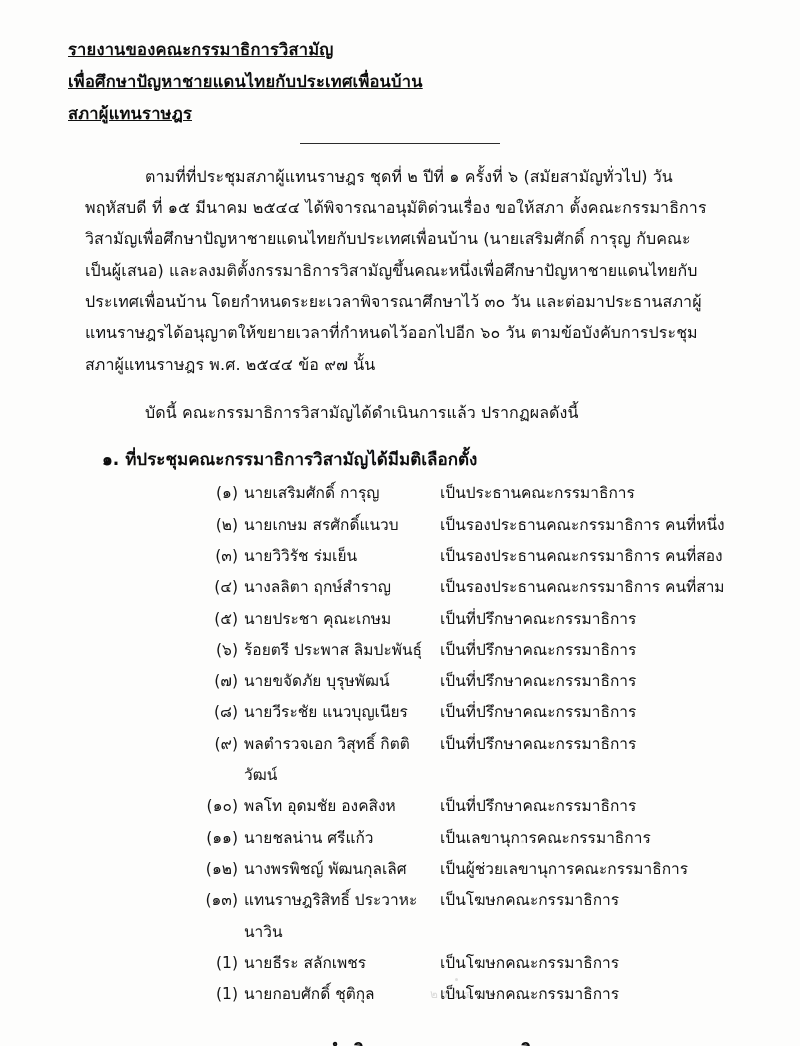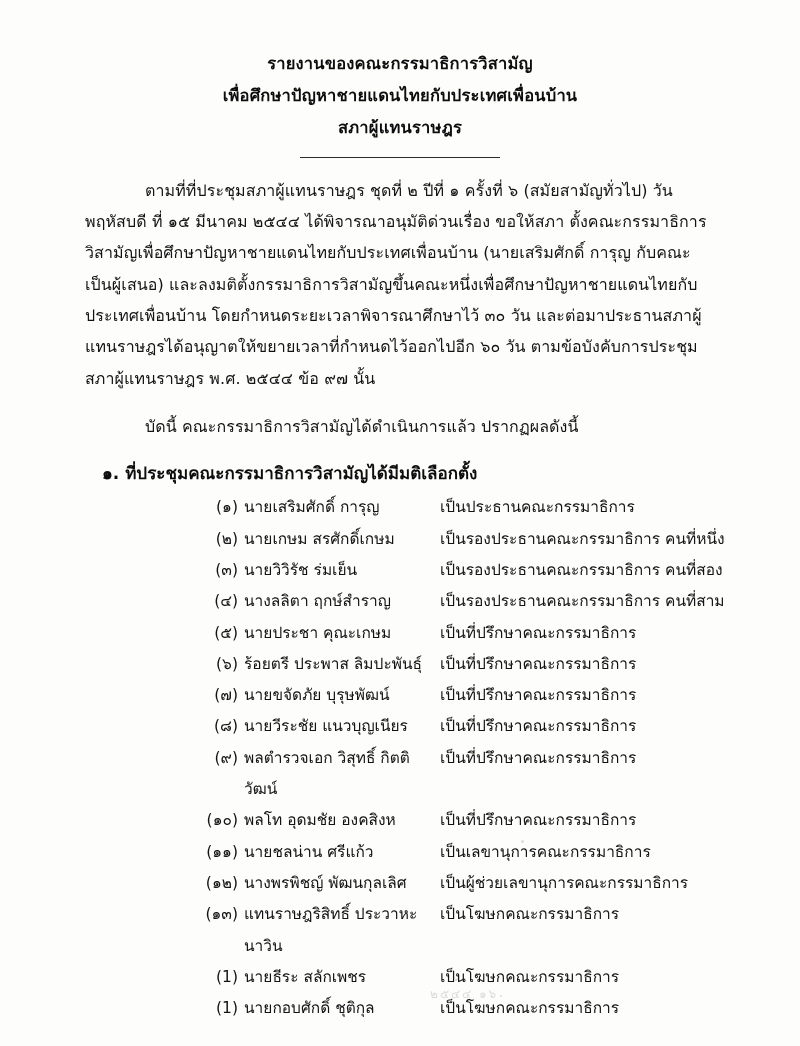--- a/index.html
+++ b/index.html
@@ -22,22 +22,22 @@
     height: 1046px;
     background: #fdfdfc;
   }
   .content {
     position: absolute;
     left: 68px;
     top: 30px;
     width: 664px;
   }
   .title-block {
-    text-align: center;
-    margin-top: 18px;
+    margin-top: 4px;
+    text-decoration: underline;
   }
   .title-line {
     font-size: 16.5px;
     font-weight: bold;
     line-height: 1.95;
     letter-spacing: 0.2px;
     color: #0d0d0d;
   }
   .rule {
     width: 200px;
@@ -131,21 +131,21 @@
     <div class="section-head">๑. ที่ประชุมคณะกรรมาธิการวิสามัญได้มีมติเลือกตั้ง</div>
 
     <ul class="list">
       <li>
         <span class="li-num">(๑)</span>
         <span class="li-name">นายเสริมศักดิ์  การุญ</span>
         <span class="li-role">เป็นประธานคณะกรรมาธิการ</span>
       </li>
       <li>
         <span class="li-num">(๒)</span>
-        <span class="li-name">นายเกษม  สรศักดิ์เกษม</span>
+        <span class="li-name">นายเกษม  สรศักดิ์แนวบ</span>
         <span class="li-role">เป็นรองประธานคณะกรรมาธิการ คนที่หนึ่ง</span>
       </li>
       <li>
         <span class="li-num">(๓)</span>
         <span class="li-name">นายวิวิรัช  ร่มเย็น</span>
         <span class="li-role">เป็นรองประธานคณะกรรมาธิการ คนที่สอง</span>
       </li>
       <li>
         <span class="li-num">(๔)</span>
         <span class="li-name">นางลลิตา  ฤกษ์สำราญ</span>

